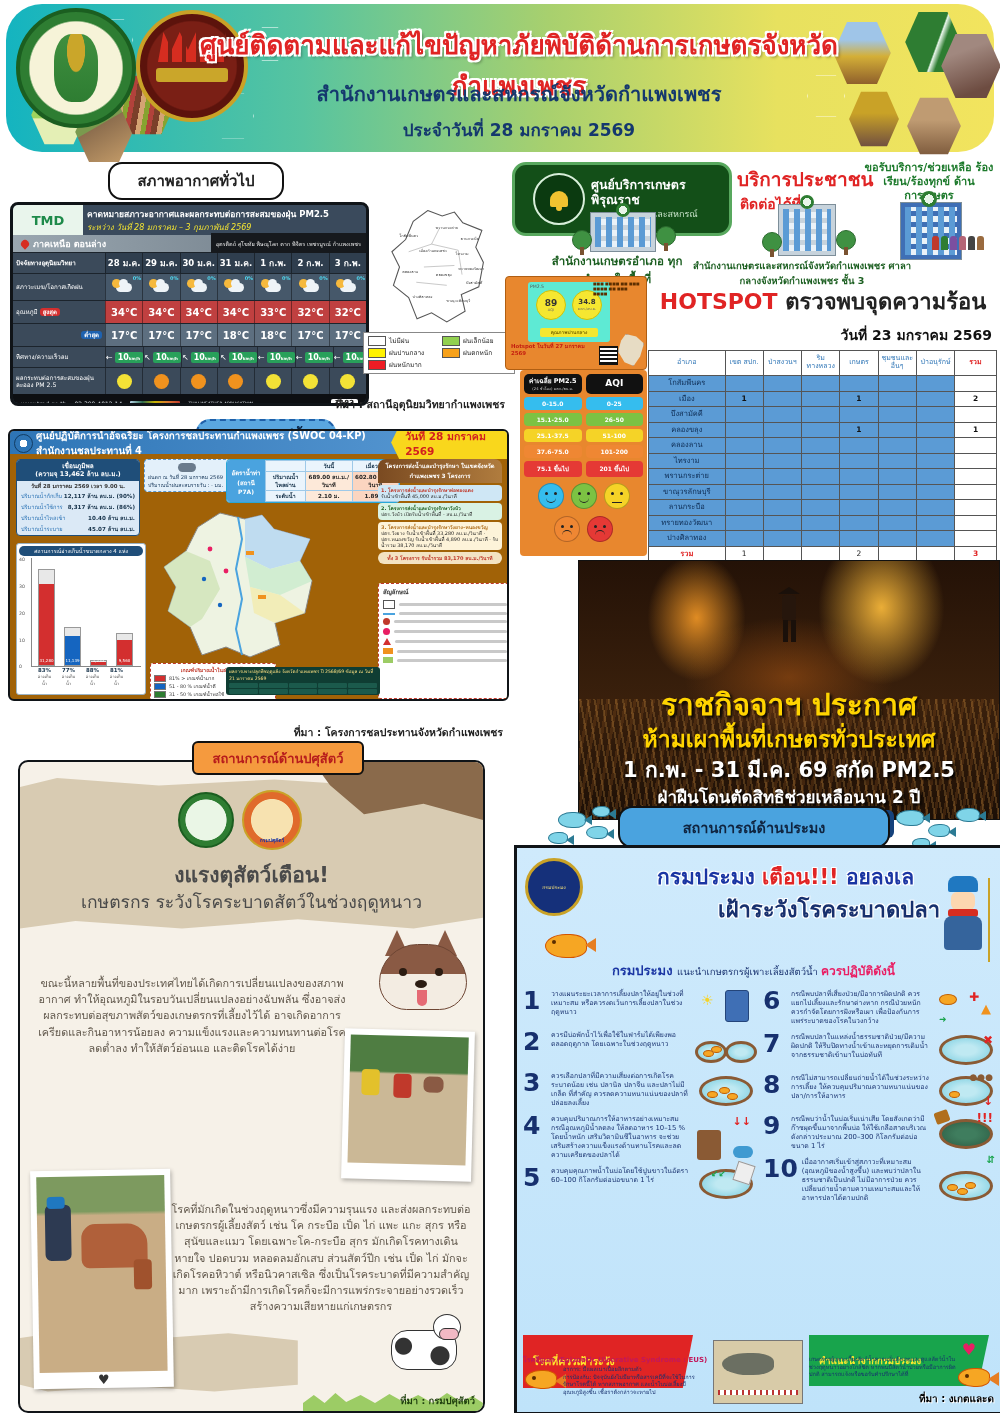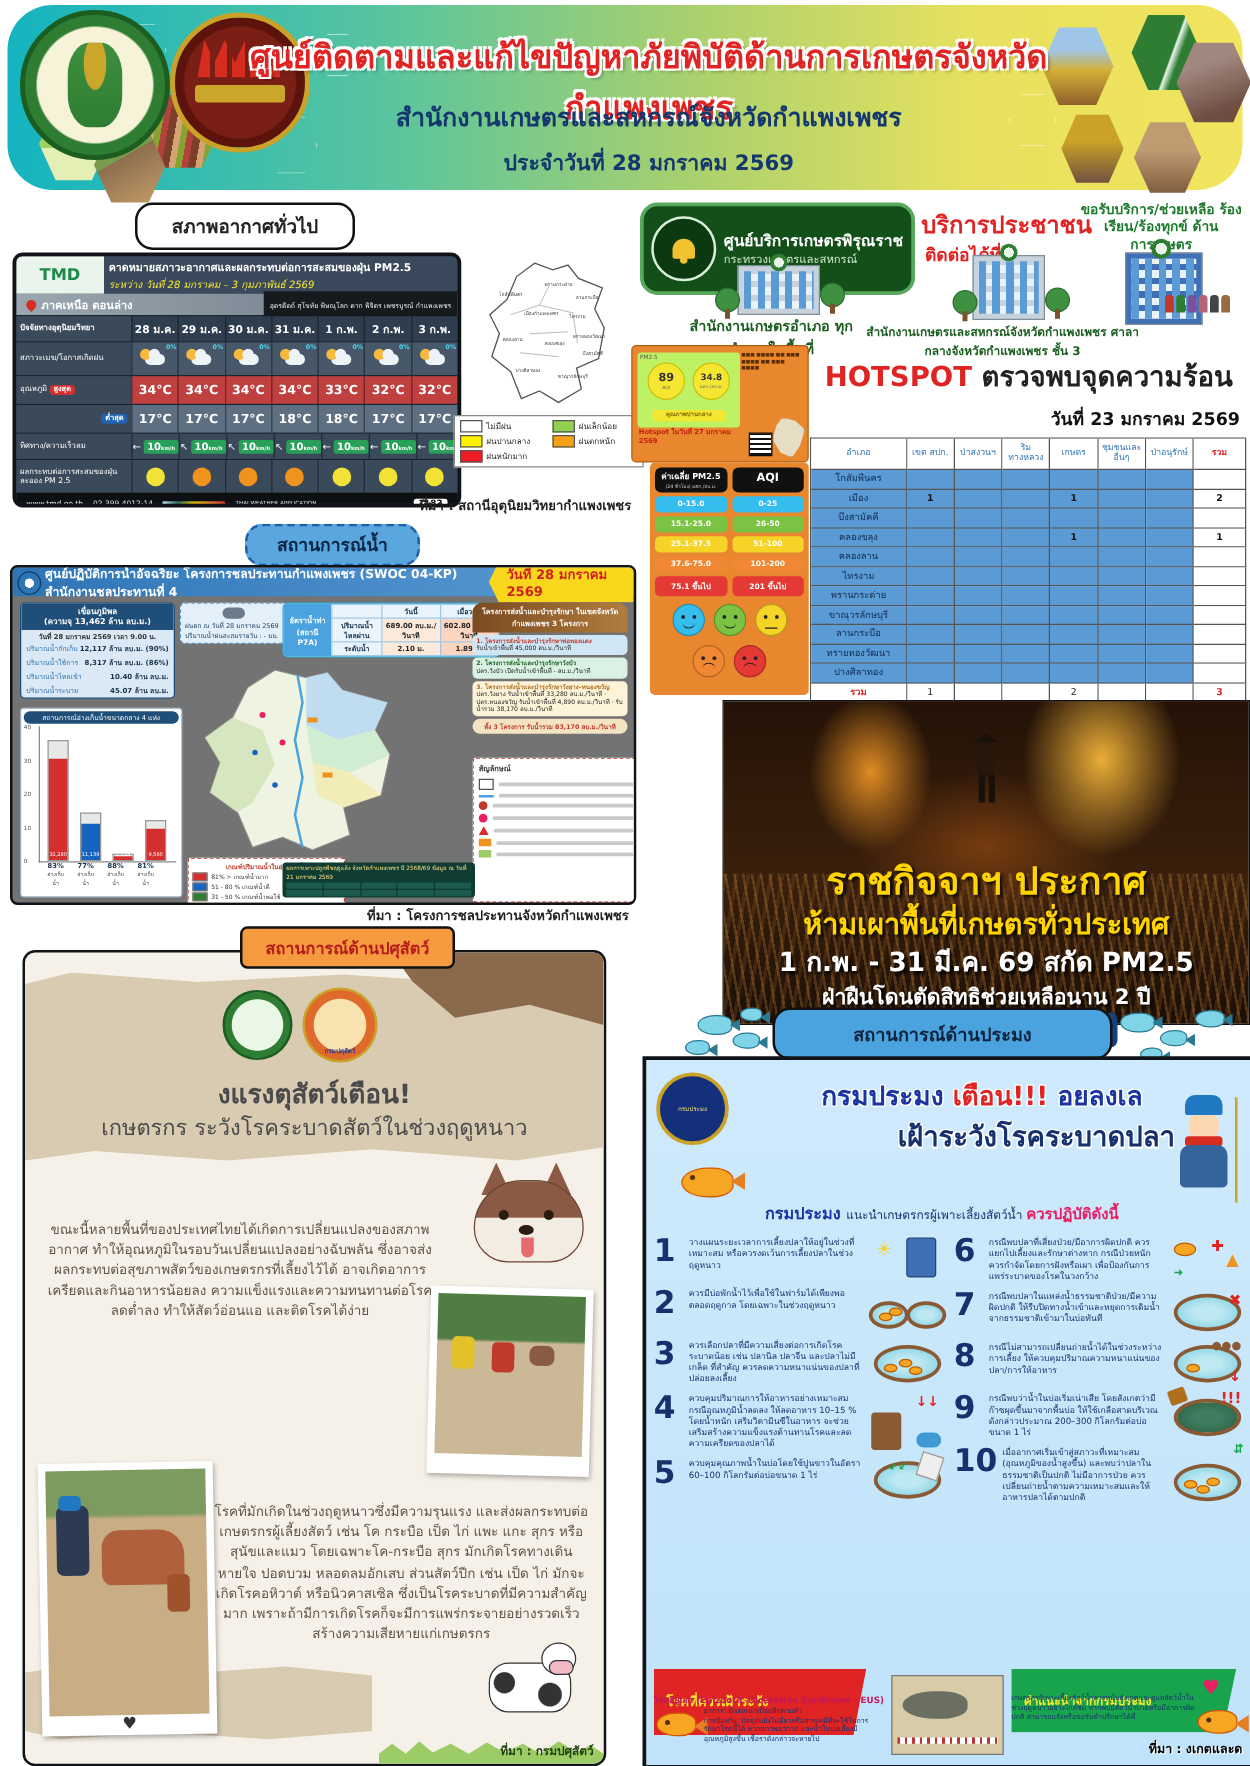--- a/index.html
+++ b/index.html
@@ -66,21 +66,21 @@
 
   
   .wx-map{left:370px;top:206px;width:133px;height:122px;}
   .wx-map text{font-size:5px;fill:#333;}
   .wx-leg{left:363px;top:332px;width:142px;border:1px solid #888;background:#fff;padding:3px 4px;display:grid;grid-template-columns:1fr 1fr;gap:2px 6px;}
   .leg-it{display:flex;align-items:center;gap:3px;font-size:6.5px;}
   .leg-sw{width:16px;height:8px;border:1px solid #555;flex:0 0 16px;}
   .src{font-weight:bold;color:#222;font-size:10.5px;}
 
   
-  .wp{left:8px;top:452px;width:497px;height:268px;border:2.5px solid #101418;border-radius:6px;background:#737373;overflow:hidden;}
+  .wp{left:8px;top:429px;width:497px;height:268px;border:2.5px solid #101418;border-radius:6px;background:#a16207;overflow:hidden;}
   .wp-head{height:23px;background:linear-gradient(90deg,#2e75b6,#5b9bd5);display:flex;align-items:center;color:#fff;font-size:9.8px;font-weight:bold;padding-left:26px;}
   .wp-head .logo{position:absolute;left:4px;top:3px;width:17px;height:17px;border-radius:50%;background:radial-gradient(#fff 30%,#2e75b6 32%);border:1px solid #123c63;}
   .wp-date{margin-left:auto;background:#f9d71c;color:#d21f1f;font-weight:bold;font-size:10.5px;padding:2px 10px 2px 14px;clip-path:polygon(8px 0,100% 0,100% 100%,8px 100%,0 50%);}
   .dam{left:6px;top:28px;width:122px;border:1.5px solid #1f4e79;background:#dbe9f6;border-radius:4px;overflow:hidden;}
   .dam-h{background:#1f4e79;color:#fff;font-size:6.4px;text-align:center;padding:2px;font-weight:bold;line-height:1.3;}
   .dam-asof{font-size:5.4px;text-align:center;color:#333;padding:1px 0;font-weight:bold;}
   .dam-r{display:flex;justify-content:space-between;font-size:5.6px;padding:1.5px 4px;}
   .dam-r .dl{color:#2e75b6;}
   .dam-r .dv{font-weight:bold;color:#16324a;}
   .rainbox{left:134px;top:28px;width:78px;font-size:5.2px;color:#1a3a5c;background:#e3f0fa;border:1px dashed #5b9bd5;border-radius:4px;padding:2px 3px;}
@@ -144,21 +144,21 @@
   .daisy .c{position:absolute;left:19px;top:30px;width:16px;height:16px;border-radius:50%;background:#d9a521;}
   .cow{position:absolute;width:70px;height:56px;}
   .cow .body{position:absolute;bottom:0;width:64px;height:38px;border-radius:16px;background:#fff;border:1.5px solid #333;
         background-image:radial-gradient(circle at 18% 40%,#333 8px,transparent 9px),radial-gradient(circle at 75% 65%,#333 9px,transparent 10px);}
   .cow .hd{position:absolute;right:0;top:0;width:26px;height:24px;border-radius:50%;background:#fff;border:1.5px solid #333;}
   .cow .mz{position:absolute;right:2px;top:14px;width:18px;height:10px;border-radius:6px;background:#f2b9c4;border:1px solid #333;}
   .grass{position:absolute;right:0;bottom:0;width:180px;height:20px;background:#9ccc65;clip-path:polygon(0 60%,6% 20%,12% 60%,18% 10%,24% 55%,32% 20%,40% 60%,48% 15%,56% 55%,64% 20%,72% 60%,80% 10%,88% 55%,94% 25%,100% 60%,100% 100%,0 100%);}
   .ls-src{position:absolute;right:8px;bottom:3px;font-size:9.5px;font-weight:bold;color:#20410f;}
 
   
-  .pirun{left:512px;top:162px;width:220px;height:74px;background:#134f18;border:3px solid #58a85e;border-radius:14px;display:flex;align-items:center;gap:6px;padding:0 6px;box-sizing:border-box;}
+  .pirun{left:512px;top:162px;width:220px;height:74px;background:#134f18;border:3px solid #58a85e;border-radius:14px;display:flex;align-items:center;gap:6px;padding:0 18px;box-sizing:border-box;}
   .bell-wrap{width:48px;height:48px;border-radius:50%;background:#0b3a10;border:2px solid #d8efda;display:flex;align-items:center;justify-content:center;flex:0 0 48px;}
   .bell{width:18px;height:16px;background:#f2c230;border-radius:9px 9px 2px 2px;position:relative;}
   .bell::after{content:"";position:absolute;left:6px;bottom:-4px;width:6px;height:6px;border-radius:50%;background:#f2c230;}
   .pirun .t1{color:#fff;font-weight:bold;font-size:12.5px;line-height:1.2;}
   .pirun .t2{color:#cfe8d0;font-size:9px;}
   .svc-head{color:#e02424;font-size:19px;}
   .svc-sub{color:#1d7a2c;font-size:11px;line-height:1.25;font-weight:bold;}
   .svc-contact{color:#e02424;font-size:14px;}
   .bldg{position:absolute;background:#c7d3dc;border:1px solid #7d8e99;}
   .bldg .win{position:absolute;inset:4px;background:
@@ -166,21 +166,21 @@
       repeating-linear-gradient(0deg,#eaf2f8 0 6px,transparent 6px 11px);}
   .bldg .lg{position:absolute;top:-10px;left:50%;transform:translateX(-50%);width:14px;height:14px;border-radius:50%;background:radial-gradient(#e8f5e9 40%,#2e7d32 42%);}
   .tree{position:absolute;width:18px;height:18px;border-radius:50%;background:#3f9142;border:1px solid #2c6b2f;}
   .tree::after{content:"";position:absolute;left:7px;bottom:-6px;width:4px;height:8px;background:#7a5230;}
   .people{position:absolute;display:flex;gap:2px;}
   .person{width:7px;height:14px;border-radius:3px 3px 0 0;}
   .cap-green{color:#1b5e20;font-weight:bold;text-align:center;}
 
   
   .pmcard{left:505px;top:276px;width:140px;height:92px;background:#e8872e;border-radius:4px;border:1px solid #b05e12;}
-  .pm-inner{position:absolute;left:4px;top:5px;width:78px;height:56px;background:#bef264;border-radius:3px;padding:2px;}
+  .pm-inner{position:absolute;left:22px;top:5px;width:78px;height:56px;background:#5eead4;border-radius:3px;padding:2px;}
   .pm-inner .hd{font-size:4.6px;color:#555;display:flex;justify-content:space-between;}
   .ycirc{position:absolute;border-radius:50%;background:#f5e731;border:1px solid #cfc20a;display:flex;flex-direction:column;align-items:center;justify-content:center;}
   .ycirc .v{font-weight:bold;font-size:9px;color:#333;}
   .ycirc .u{font-size:3.6px;color:#666;}
   .q-pill{position:absolute;left:12px;top:46px;width:58px;height:9px;background:#f5e731;border-radius:2px;font-size:4.8px;font-weight:bold;color:#7a6a00;text-align:center;line-height:9px;}
   .pm-right{position:absolute;right:3px;top:5px;width:50px;font-size:3.8px;color:#5c2e00;line-height:1.3;}
   .pm-hot{position:absolute;left:5px;top:66px;font-size:5.4px;color:#c41e10;font-weight:bold;width:80px;line-height:1.3;}
   .qr{position:absolute;right:28px;bottom:4px;width:17px;height:17px;background:
       repeating-linear-gradient(0deg,#111 0 2px,#fff 2px 4px),repeating-linear-gradient(90deg,#111 0 2px,rgba(255,255,255,.6) 2px 4px);border:1px solid #111;}
   .minimap{position:absolute;right:2px;bottom:3px;width:24px;height:30px;background:#e7dcc4;clip-path:polygon(30% 0,70% 8%,100% 30%,85% 70%,60% 100%,25% 88%,0 55%,12% 20%);border:1px solid #a98;}

